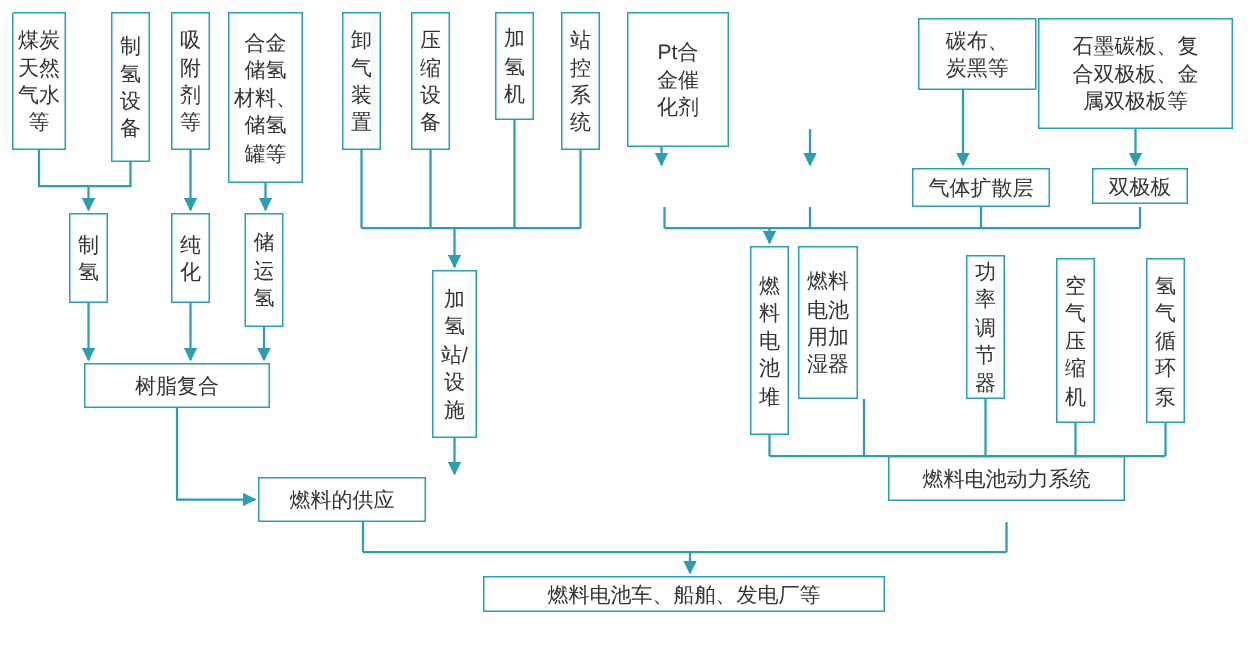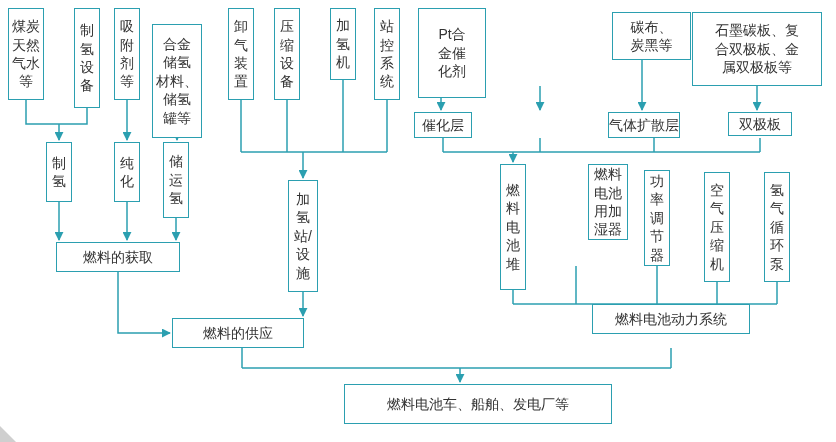--- a/index.html
+++ b/index.html
@@ -7,20 +7,21 @@
     --text:#333333;
     --background:#ffffff;
   }
   html,body{margin:0;padding:0;background:var(--background);}
   .stage{
     position:relative;
     width:836px;height:442px;
     background:var(--background);
     font-family:"Liberation Sans","DejaVu Sans",sans-serif;
     overflow:hidden;
+    border-radius:29px;
   }
   .node{
     position:absolute;
     box-sizing:border-box;
     border:1.5px solid var(--accent);
     background:var(--background);
     color:var(--text);
     font-size:14px;
     line-height:1.32;
     display:flex;
@@ -116,21 +117,21 @@
 气水
 等</div>
   <div class="node" style="left:74px;top:8px;width:26px;height:100px">制
 氢
 设
 备</div>
   <div class="node" style="left:114px;top:8px;width:26px;height:92px">吸
 附
 剂
 等</div>
-  <div class="node" style="left:152px;top:24px;width:50px;height:114px">合金
+  <div class="node" style="left:152px;top:8px;width:50px;height:114px">合金
 储氢
 材料、
 储氢
 罐等</div>
   <div class="node" style="left:228px;top:8px;width:26px;height:92px">卸
 气
 装
 置</div>
   <div class="node" style="left:274px;top:8px;width:26px;height:92px">压
 缩
@@ -152,54 +153,53 @@
 合双极板、金
 属双极板等</div>
 
   <div class="node" style="left:46px;top:142px;width:26px;height:60px">制
 氢</div>
   <div class="node" style="left:114px;top:142px;width:26px;height:60px">纯
 化</div>
   <div class="node" style="left:163px;top:142px;width:26px;height:76px">储
 运
 氢</div>
-  <div class="node" style="left:414px;top:112px;width:58px;height:26px">催化层</div>
-  <div class="node" style="left:608px;top:112px;width:72px;height:26px">气体扩散层</div>
+  <div class="node" style="left:608px;top:112px;width:92px;height:26px">气体扩散层</div>
   <div class="node" style="left:728px;top:112px;width:64px;height:24px">双极板</div>
 
-  <div class="node" style="left:56px;top:242px;width:124px;height:30px">燃料的获取</div>
+  <div class="node" style="left:56px;top:242px;width:124px;height:30px">树脂复合</div>
   <div class="node" style="left:288px;top:180px;width:30px;height:112px">加
 氢
 站/
 设
 施</div>
   <div class="node" style="left:500px;top:164px;width:26px;height:126px">燃
 料
 电
 池
 堆</div>
-  <div class="node" style="left:588px;top:164px;width:40px;height:76px">燃料
+  <div class="node" style="left:532px;top:164px;width:40px;height:102px">燃料
 电池
 用加
 湿器</div>
   <div class="node" style="left:644px;top:170px;width:26px;height:96px">功
 率
 调
 节
 器</div>
   <div class="node" style="left:704px;top:172px;width:26px;height:110px">空
 气
 压
 缩
 机</div>
   <div class="node" style="left:764px;top:172px;width:26px;height:110px">氢
 气
 循
 环
 泵</div>
 
-  <div class="node" style="left:172px;top:318px;width:132px;height:30px">燃料的供应</div>
+  <div class="node" style="left:172px;top:318px;width:112px;height:30px">燃料的供应</div>
   <div class="node" style="left:592px;top:304px;width:158px;height:30px">燃料电池动力系统</div>
 
-  <div class="node" style="left:344px;top:384px;width:268px;height:40px">燃料电池车、船舶、发电厂等</div>
+  <div class="node" style="left:322px;top:384px;width:268px;height:24px">燃料电池车、船舶、发电厂等</div>
 
   <div class="corner-mark"></div>
 </div>
 
 </body></html>

